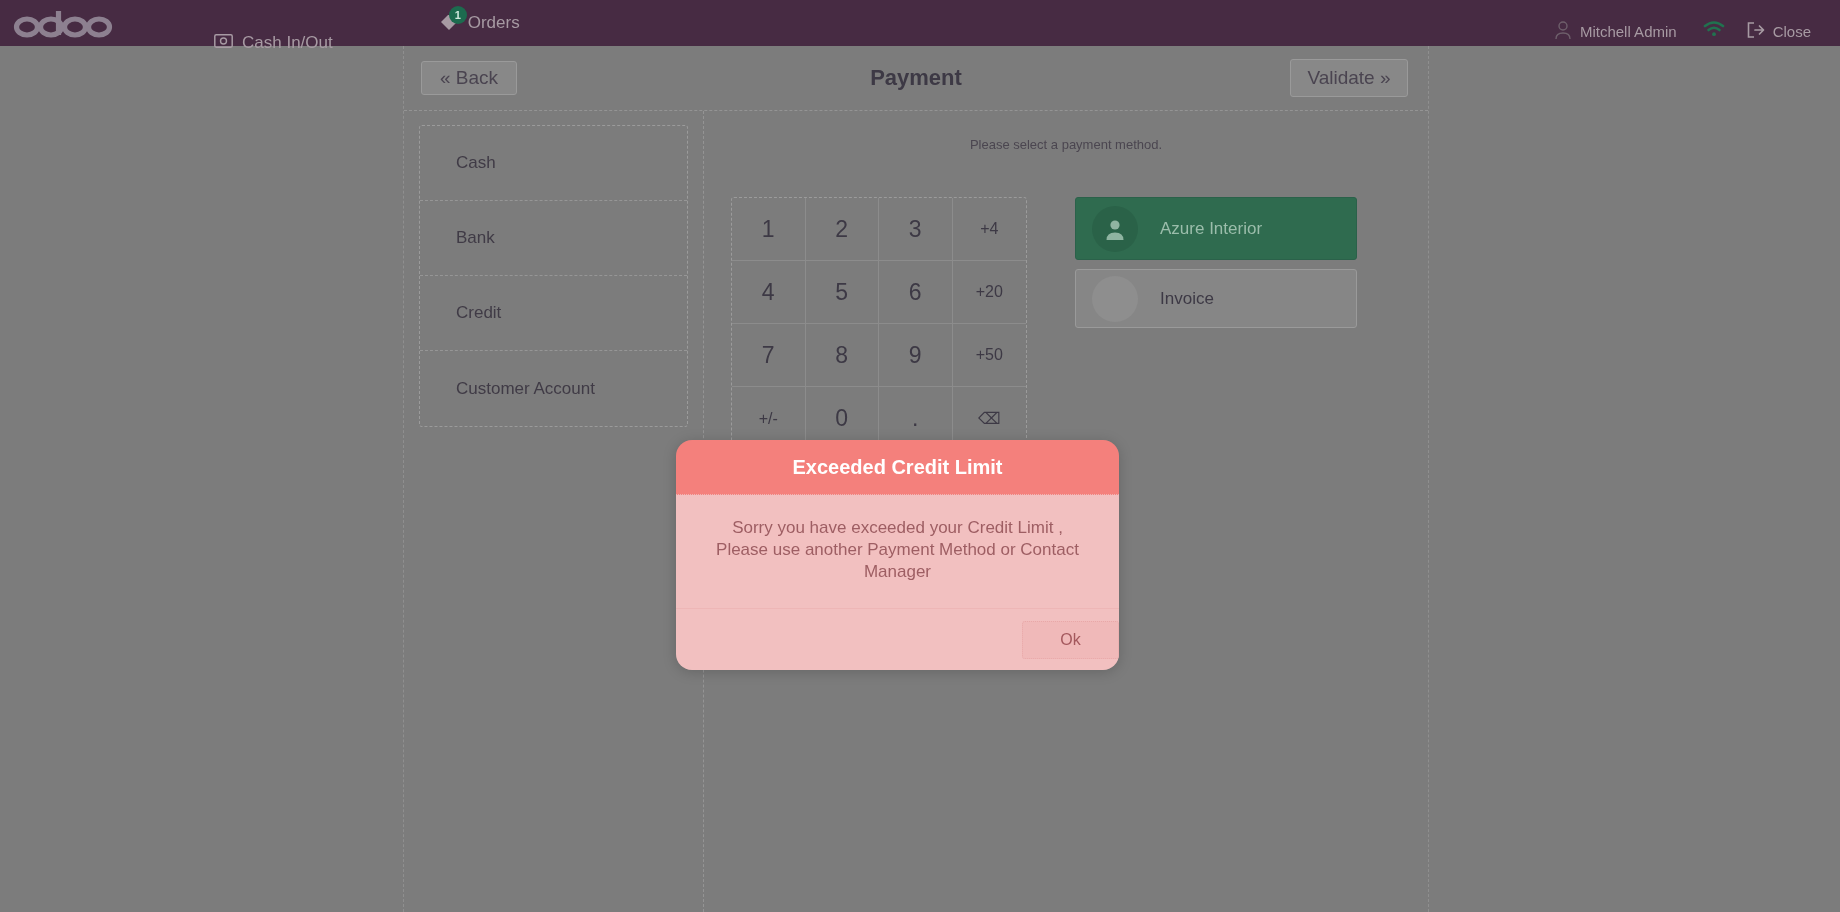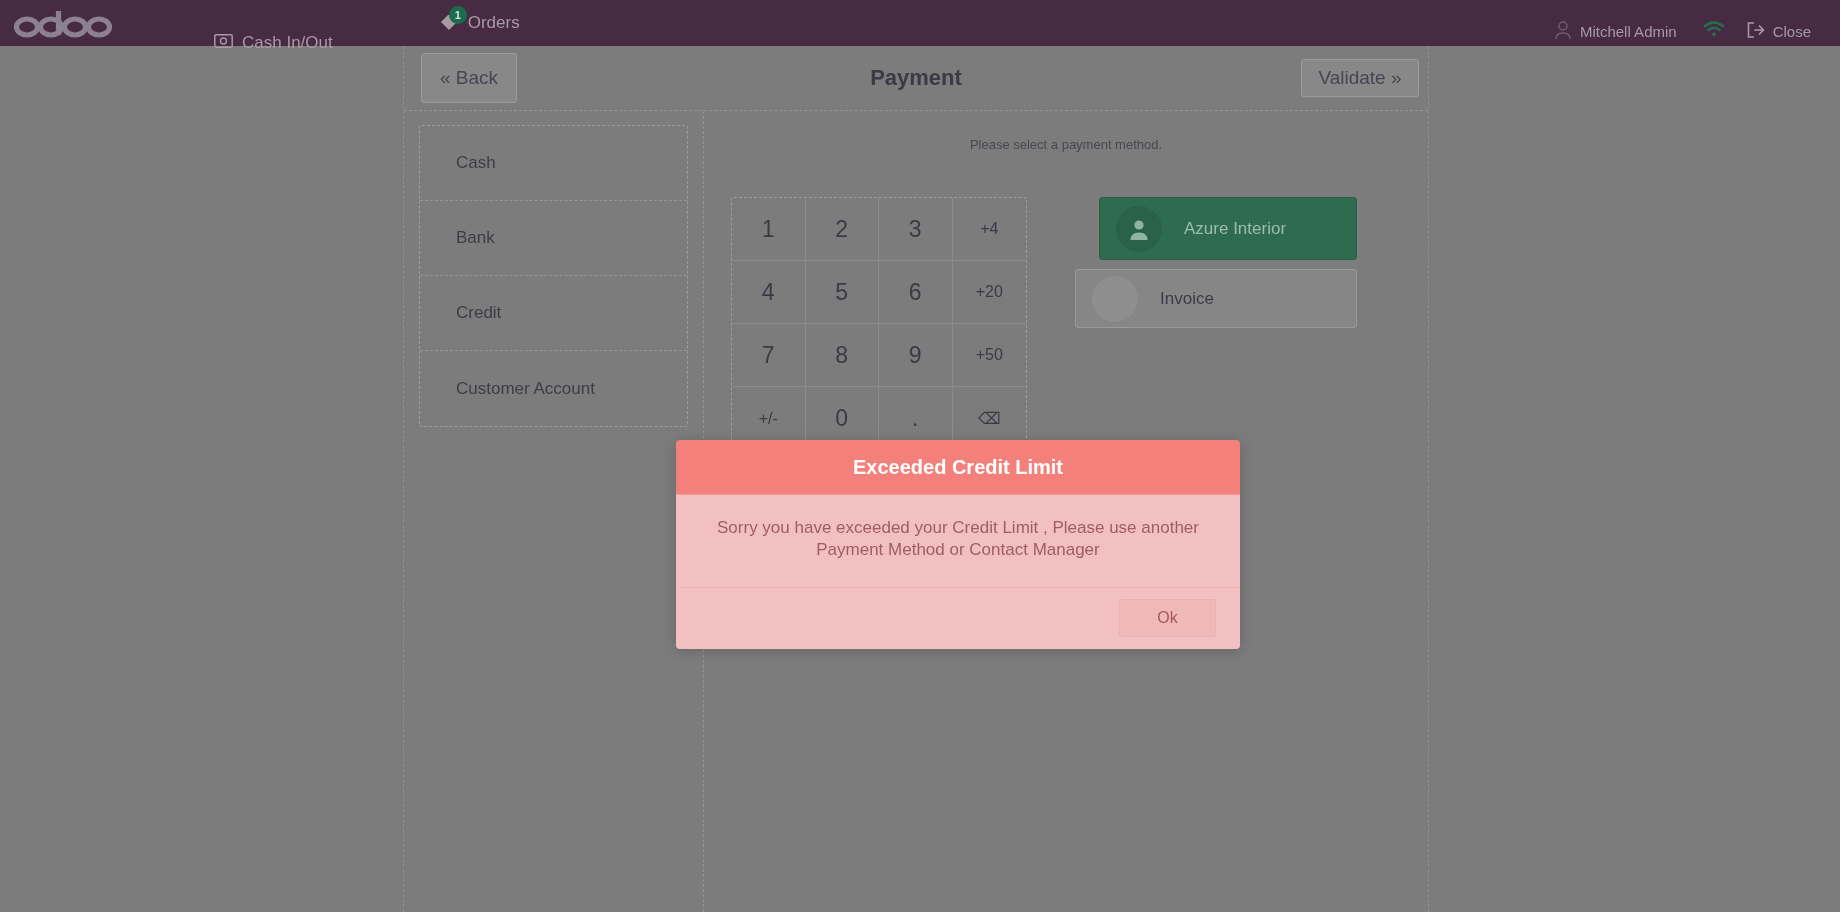--- a/index.html
+++ b/index.html
@@ -64,35 +64,35 @@
   }
 
   
   .pay-header {
     position: relative; height: 65px;
     border-bottom: 1px dashed #949494;
     display: flex; align-items: center;
   }
   .btn-back {
     margin-left: 17px;
-    width: 96px; height: 50px;
+    width: 96px; height: 34px;
     background: #888888;
     border: 1px solid #9a9a9a;
     border-radius: 3px;
     color: #4a4450; font-size: 19px;
     display: flex; align-items: center; justify-content: center;
   }
   .pay-title {
     position: absolute; left: 0; right: 0;
     text-align: center;
     font-size: 22px; font-weight: bold; color: #3d3945;
     pointer-events: none;
   }
   .btn-validate {
-    margin-left: auto; margin-right: 9px;
+    margin-left: auto; margin-right: 20px;
     width: 118px; height: 38px;
     background: #888888;
     border: 1px solid #9a9a9a;
     border-radius: 3px;
     color: #4a4450; font-size: 19px;
     display: flex; align-items: center; justify-content: center;
   }
 
   
   .pay-body {
@@ -165,21 +165,20 @@
     margin-left: 48px;
     width: 282px;
   }
   .cust-btn {
     height: 63px;
     background: #2f6b4f;
     border: 1px solid #2b614a;
     border-radius: 3px;
     display: flex; align-items: center;
     padding-left: 16px;
-    margin-left: 24px;
   }
   .avatar-circle {
     width: 46px; height: 46px;
     border-radius: 50%;
     background: #2a6248;
     display: flex; align-items: center; justify-content: center;
     flex: 0 0 auto;
   }
   .cust-name { margin-left: 22px; color: #9bbdab; font-size: 17px; }
   .inv-btn {
@@ -200,22 +199,22 @@
   .inv-label { margin-left: 22px; color: #3d3945; font-size: 17px; }
 
   
   .modal-layer {
     position: absolute; inset: 0;
     z-index: 100;
   }
   .modal {
     position: absolute;
     left: 676px; top: 394px;
-    width: 564px;
-    border-radius: 4px;
+    width: 443px;
+    border-radius: 16px;
     overflow: hidden;
     box-shadow: 0 2px 14px rgba(0,0,0,0.18);
   }
   .modal-header {
     height: 55px;
     background: #f4807c;
     display: flex; align-items: center; justify-content: center;
     color: #ffffff; font-size: 20px; font-weight: bold;
     border-bottom: 1px dotted #f0b5b4;
   }
@@ -225,21 +224,21 @@
     text-align: center;
     color: #9e5e63;
     font-size: 17px;
     line-height: 1.28;
     border-bottom: 1px solid #eeb6b6;
   }
   .modal-footer {
     background: #f2c0c0;
     height: 61px;
     display: flex; align-items: center; justify-content: flex-end;
-    padding-right: 24px;
+    padding-right: 0;
   }
   .btn-ok {
     width: 97px; height: 38px;
     background: #f0b9b9;
     border: 1px dotted #e8a8a8;
     border-radius: 3px;
     color: #a4585d; font-size: 16px;
     display: flex; align-items: center; justify-content: center;
   }
 </style>

